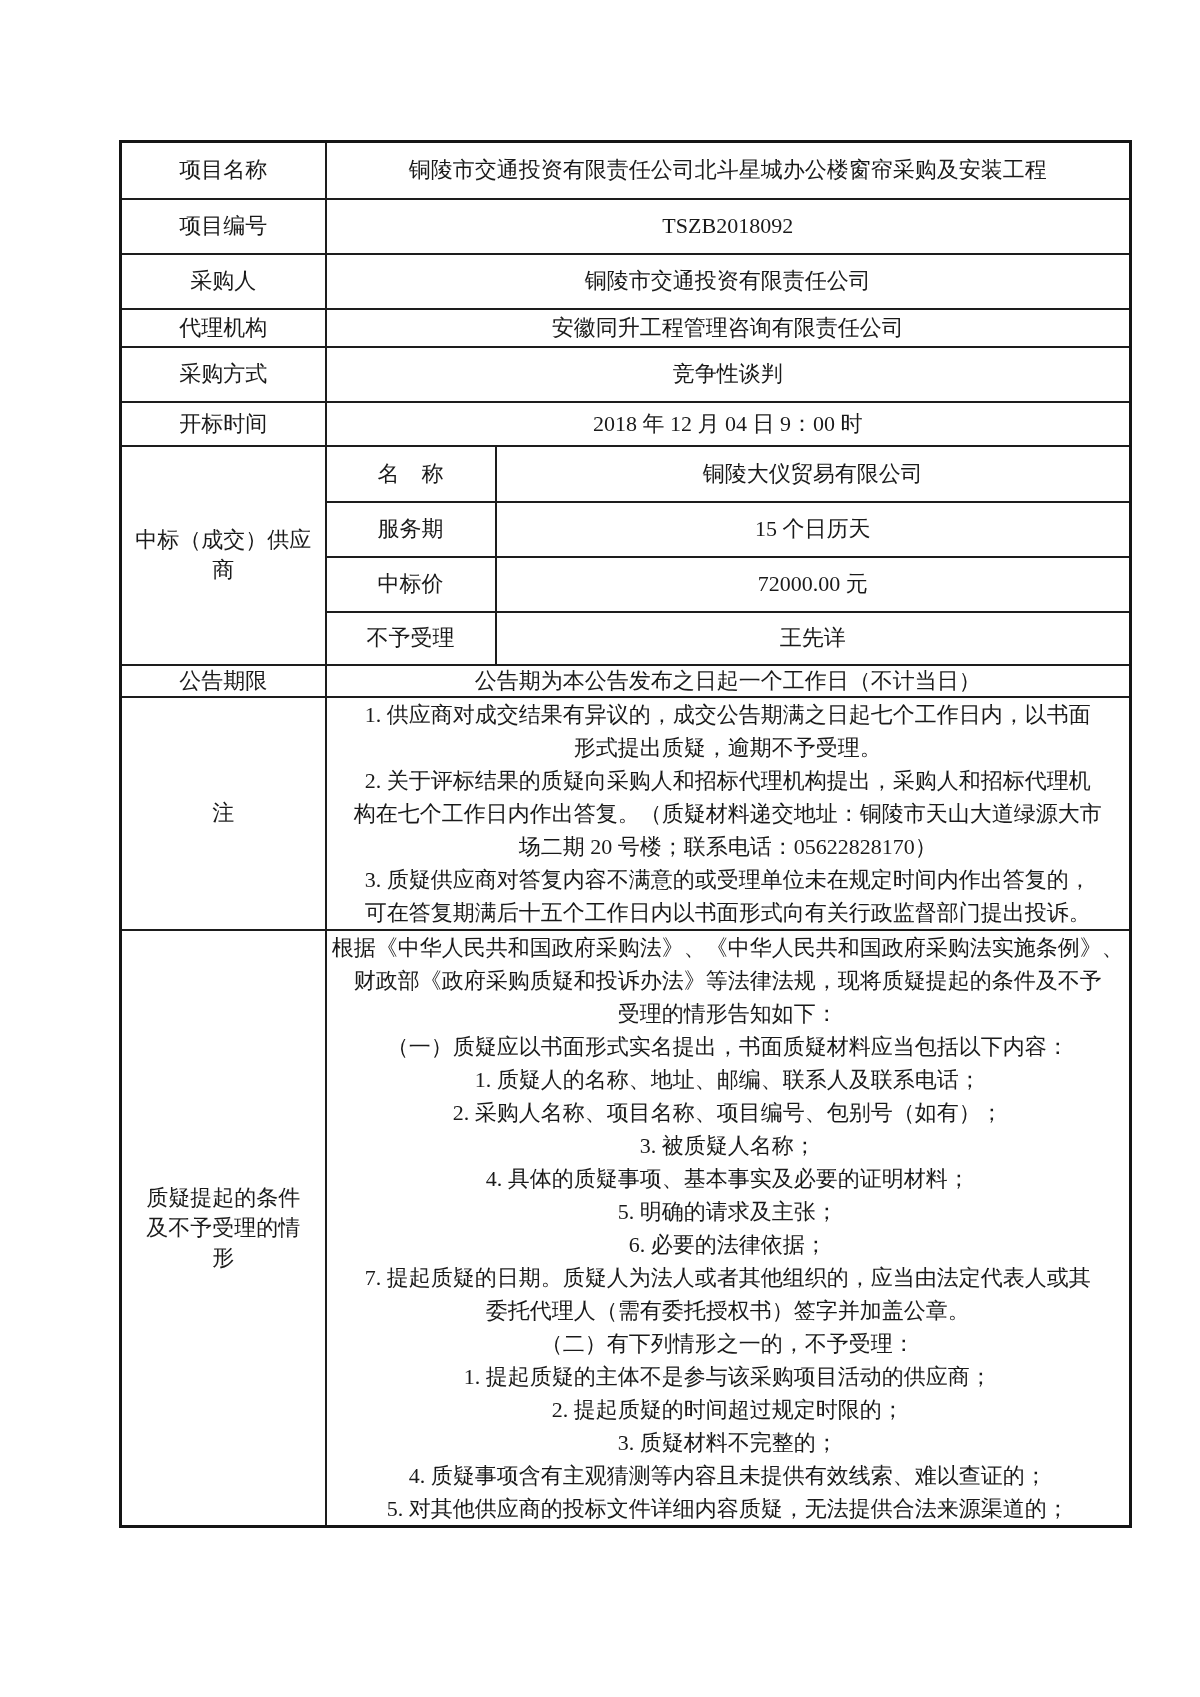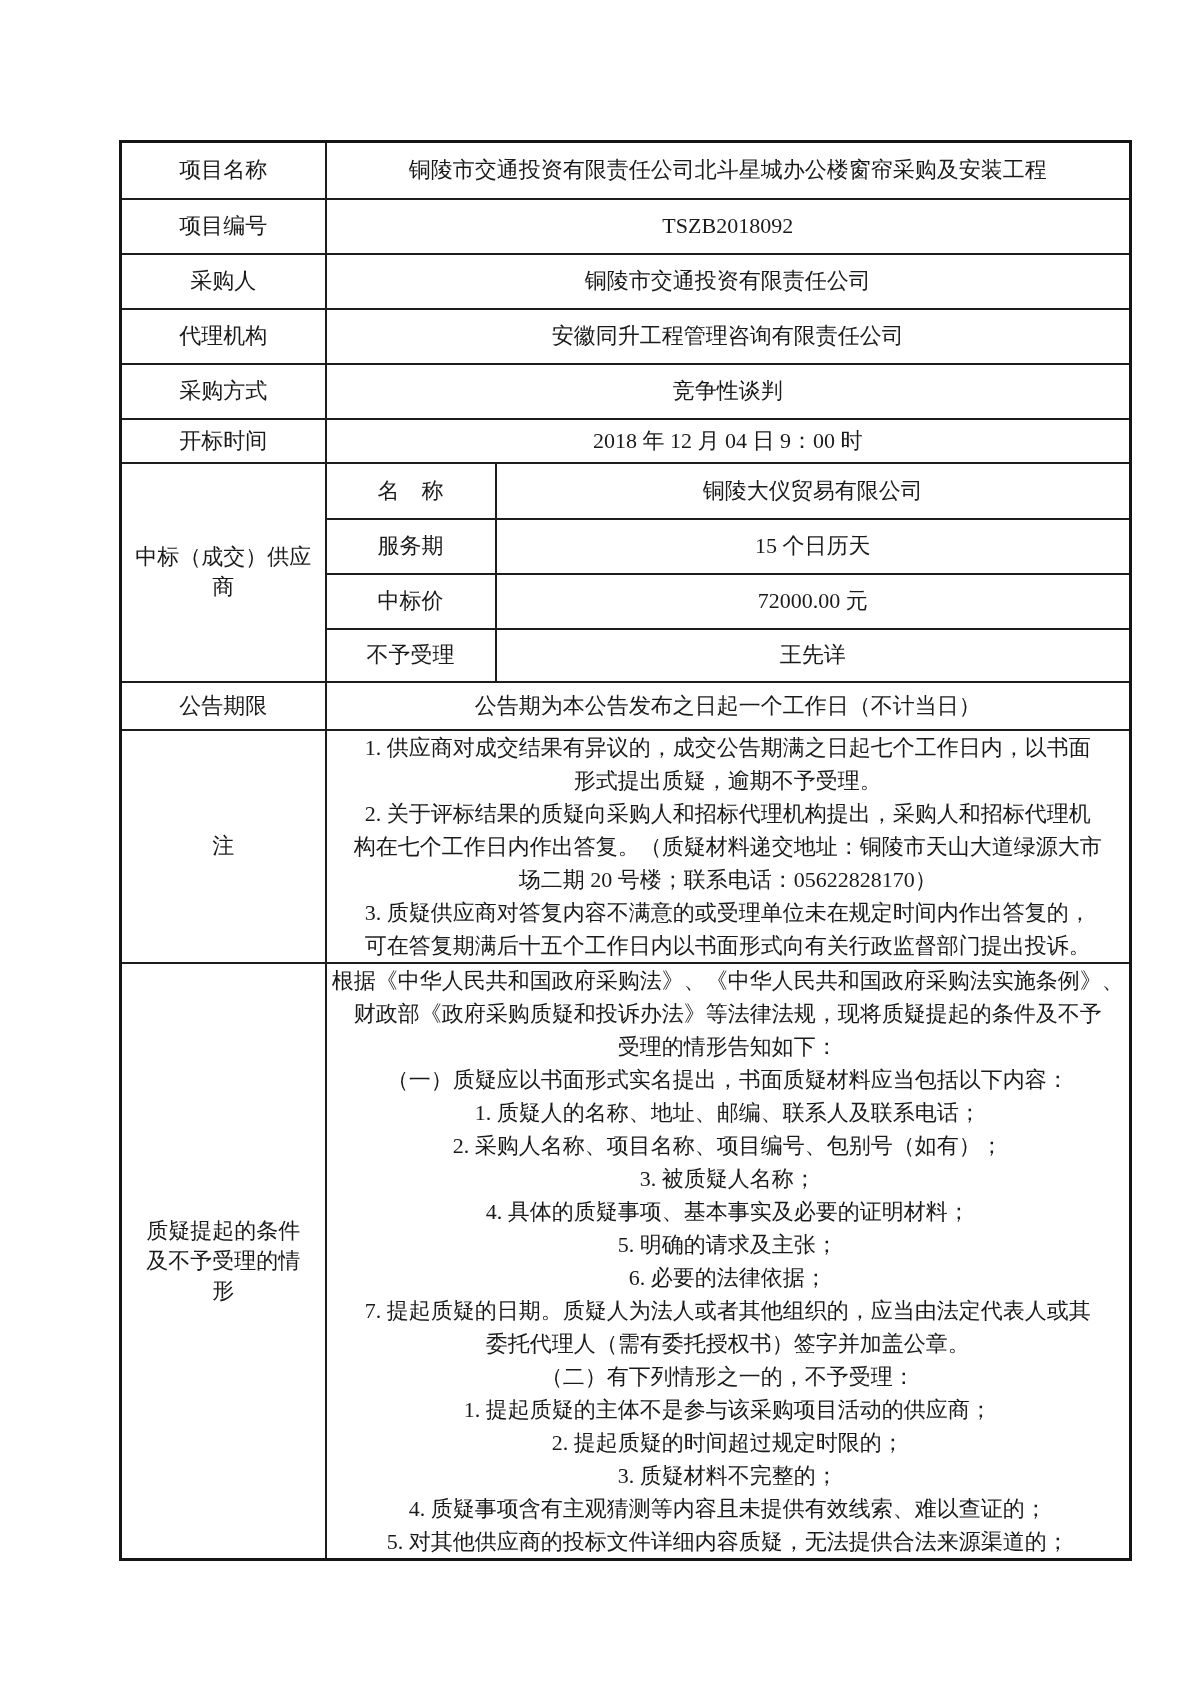--- a/index.html
+++ b/index.html
@@ -68,21 +68,21 @@
   <tr style="height:55px">
     <td>项目编号</td>
     <td colspan="2">TSZB2018092</td>
   </tr>
 
   <tr style="height:55px">
     <td>采购人</td>
     <td colspan="2">铜陵市交通投资有限责任公司</td>
   </tr>
 
-  <tr style="height:55px">
+  <tr style="height:38px">
     <td>代理机构</td>
     <td colspan="2">安徽同升工程管理咨询有限责任公司</td>
   </tr>
 
   <tr style="height:55px">
     <td>采购方式</td>
     <td colspan="2">竞争性谈判</td>
   </tr>
 
   <tr style="height:44px">
@@ -105,21 +105,21 @@
   <tr style="height:55px">
     <td>中标价</td>
     <td>72000.00 元</td>
   </tr>
 
   <tr style="height:53px">
     <td>不予受理</td>
     <td>王先详</td>
   </tr>
 
-  <tr style="height:48px">
+  <tr style="height:32px">
     <td>公告期限</td>
     <td colspan="2" class="leftcell">公告期为本公告发布之日起一个工作日（不计当日）</td>
   </tr>
 
   <tr style="height:230px">
     <td>注</td>
     <td colspan="2" class="para">1. 供应商对成交结果有异议的，成交公告期满之日起七个工作日内，以书面
 形式提出质疑，逾期不予受理。
 2. 关于评标结果的质疑向采购人和招标代理机构提出，采购人和招标代理机
 构在七个工作日内作出答复。（质疑材料递交地址：铜陵市天山大道绿源大市

